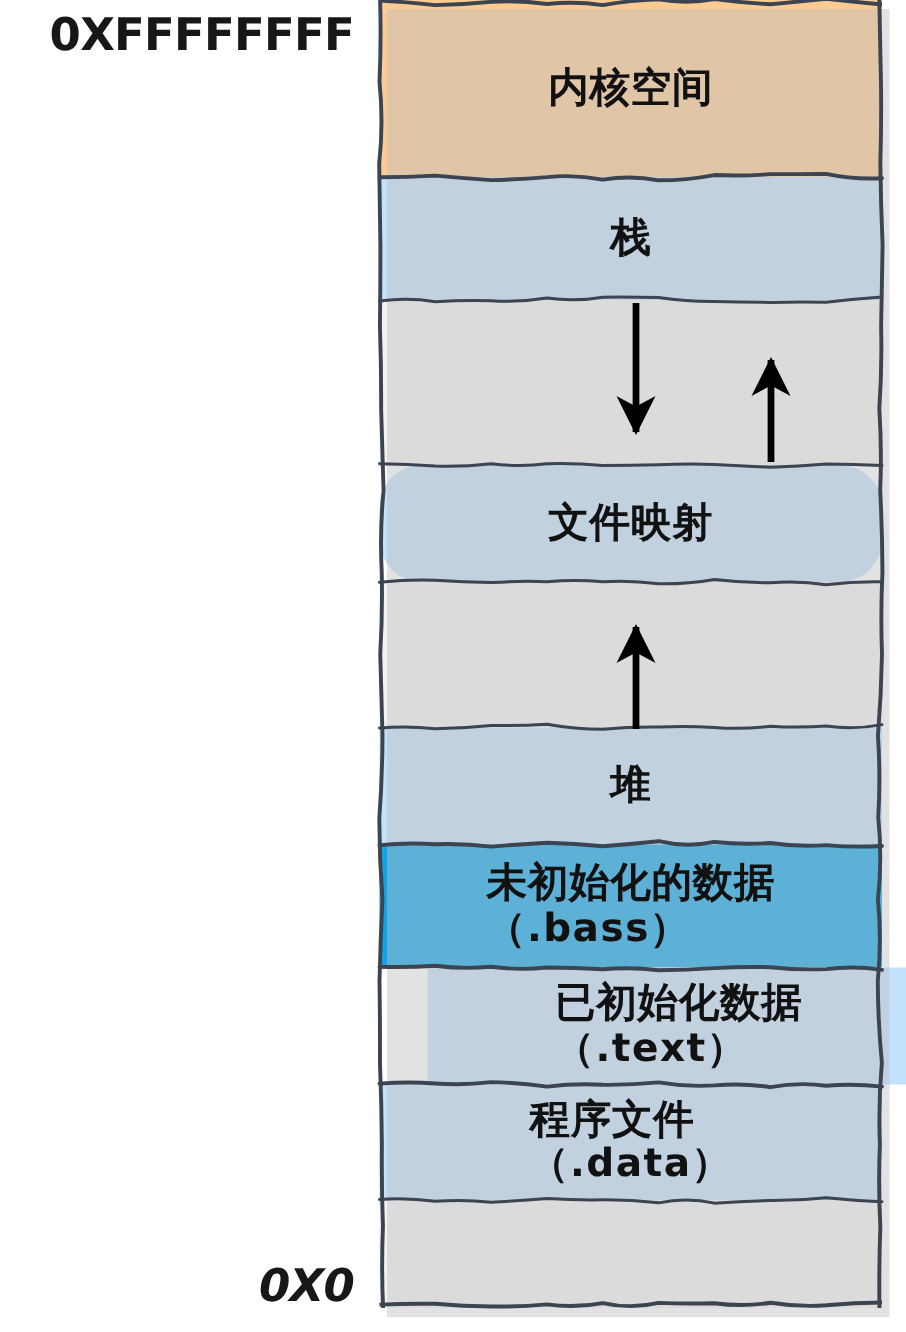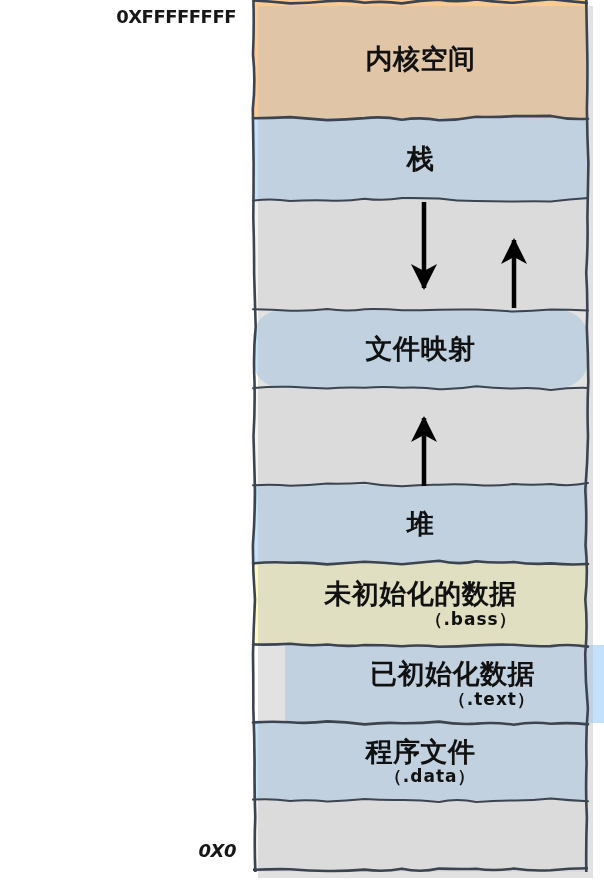--- a/index.html
+++ b/index.html
@@ -6,50 +6,50 @@
   body{
     width:604px;height:888px;background:#ffffff;
     font-family:"DejaVu Sans","Liberation Sans",sans-serif;
     overflow:hidden;position:relative;
   }
   #diagram{position:absolute;left:0;top:0;width:604px;height:888px;}
   .addr-label{
     position:absolute;
     font-family:"DejaVu Sans","Liberation Sans",sans-serif;
     font-weight:bold;
-    font-size:18px;
+    font-size:30px;
     letter-spacing:-0.5px;
     color:#171717;
     white-space:nowrap;
     text-align:right;
   }
   #addr-top{left:0;top:6px;width:236px;}
   #addr-mid{left:0;top:101px;width:236px;}
   #addr-bot{left:0;top:840px;width:236px;font-style:italic;}
 
   .mem-col{
     position:absolute;left:253px;top:0px;width:335px;height:872px;
   }
   .seg{
     position:absolute;left:0;width:335px;
     box-sizing:border-box;
     display:flex;align-items:center;justify-content:center;
-    text-align:right;
+    text-align:left;
   }
   .seg-label{
     font-family:"DejaVu Sans","Liberation Sans",sans-serif;
     font-weight:bold;
     color:#111111;
     line-height:1.12;
     font-size:27px;
     letter-spacing:0.5px;
     position:relative;z-index:3;
   }
   .seg-label .sub{
-    display:block;font-size:17px;letter-spacing:1px;
+    display:block;font-size:26px;letter-spacing:1px;
   }
   .svg-layer{position:absolute;left:0;top:0;width:604px;height:888px;pointer-events:none;}
 </style>
 </head>
 <body>
 
 <div id="diagram">
 
   <div class="addr-label" id="addr-top">0XFFFFFFFF</div>
   <div class="addr-label" id="addr-bot">0X0</div>
@@ -62,21 +62,21 @@
         <div class="seg-label"><span>栈</span></div>
       </div>
       <div class="seg" style="top: 200px; height: 110px; background: rgb(242, 242, 242);"></div>
       <div class="seg" style="top: 310px; height: 78px; background: rgb(195, 225, 250); border-radius: 28px;">
         <div class="seg-label"><span>文件映射</span></div>
       </div>
       <div class="seg" style="top: 388px; height: 97px; background: rgb(242, 242, 242);"></div>
       <div class="seg" style="top: 485px; height: 78px; background: rgb(195, 225, 250);">
         <div class="seg-label"><span>堆</span></div>
       </div>
-      <div class="seg" style="top: 563px; height: 82px; background: #fef9c3;">
+      <div class="seg" style="top: 563px; height: 82px; background: #0ea5e9;">
         <div class="seg-label"><span>未初始化的数据</span><span class="sub">（.bass）</span></div>
       </div>
       <div class="seg" style="top: 645px; height: 78px; background: rgb(195, 225, 250); margin-left: 32px;">
         <div class="seg-label"><span>已初始化数据</span><span class="sub">（.text）</span></div>
       </div>
       <div class="seg" style="top: 723px; height: 77px; background: rgb(195, 225, 250);">
         <div class="seg-label"><span>程序文件</span><span class="sub">（.data）</span></div>
       </div>
       <div class="seg" style="top: 800px; height: 72px; background: rgb(242, 242, 242);"></div>
     </div>

